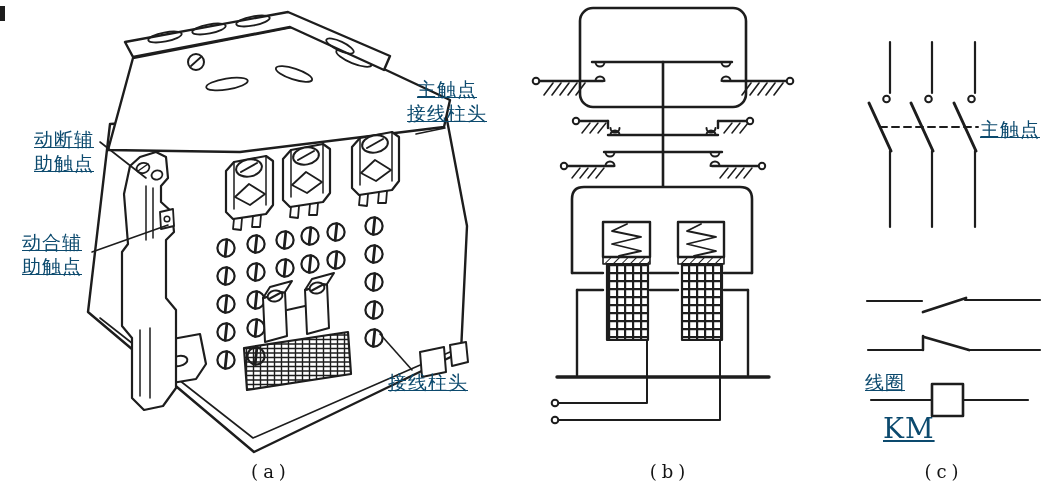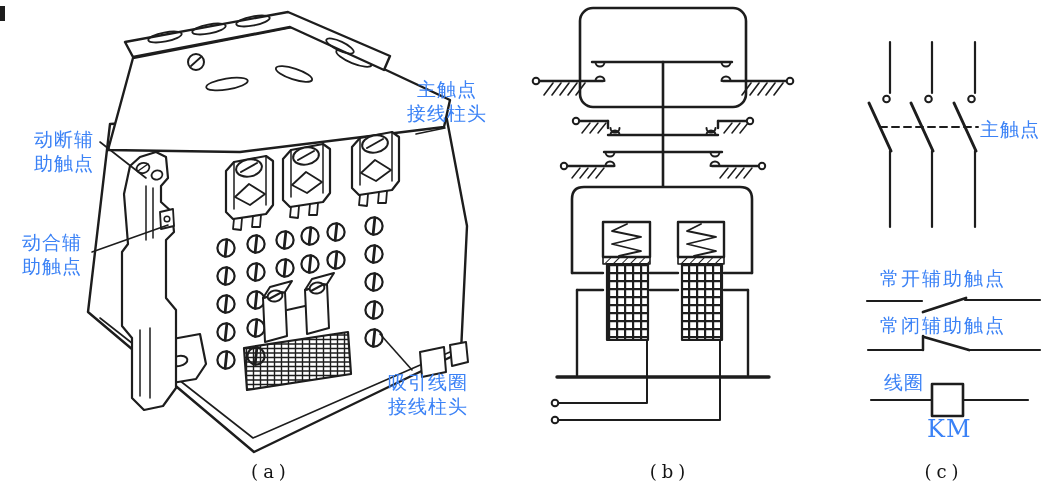--- a/index.html
+++ b/index.html
@@ -1,20 +1,20 @@
 <!DOCTYPE html>
 <html><head>
 <meta charset="utf-8">
 <style>
   html,body{margin:0;padding:0;background:#ffffff;}
   .page{position:relative;width:1046px;height:500px;background:#fff;overflow:hidden;
         font-family:"DejaVu Serif","Liberation Serif",serif;}
   .abs{position:absolute;}
-  .cjk{position:absolute;font-size:19px;line-height:24px;color:#3b82f6;
-       text-align:center;letter-spacing:1px;white-space:nowrap;}
+  .cjk{position:absolute;font-size:19px;line-height:24px;color:#0c4a6e;
+       text-align:center;letter-spacing:1px;white-space:nowrap;text-decoration:underline;}
   .cjk span{display:block;}
   .cap{position:absolute;top:461px;width:96px;font-size:18px;color:#141414;
        text-align:center;letter-spacing:5px;}
   svg{display:block;}
 </style>
 </head>
 <body>
 
 <div class="page">
 
@@ -273,27 +273,24 @@
   </div>
   <div class="cjk" style="left:14px;top:230px;width:76px">
     <span>动合辅</span>
     <span>助触点</span>
   </div>
   <div class="cjk" style="left:394px;top:77px;width:106px">
     <span>主触点</span>
     <span>接线柱头</span>
   </div>
   <div class="cjk" style="left:378px;top:370px;width:100px">
-    <span>吸引线圈</span>
     <span>接线柱头</span>
   </div>
 
   <div class="cjk" style="left:980px;top:117px;width:66px;text-align:left">主触点</div>
-  <div class="cjk" style="left:876px;top:266px;width:134px;letter-spacing:2px">常开辅助触点</div>
-  <div class="cjk" style="left:876px;top:313px;width:134px;letter-spacing:2px">常闭辅助触点</div>
-  <div class="cjk" style="left:881px;top:370px;width:46px">线圈</div>
-  <div class="cjk" style="left:927px;top:417px;width:40px;font-size:24px">KM</div>
+  <div class="cjk" style="left:862px;top:370px;width:46px">线圈</div>
+  <div class="cjk" style="left:883px;top:417px;width:40px;font-size:28px">KM</div>
 
   <div class="cap" style="left:223px">(a)</div>
   <div class="cap" style="left:622px">(b)</div>
   <div class="cap" style="left:896px">(c)</div>
 
 </div>
 
 </body></html>

